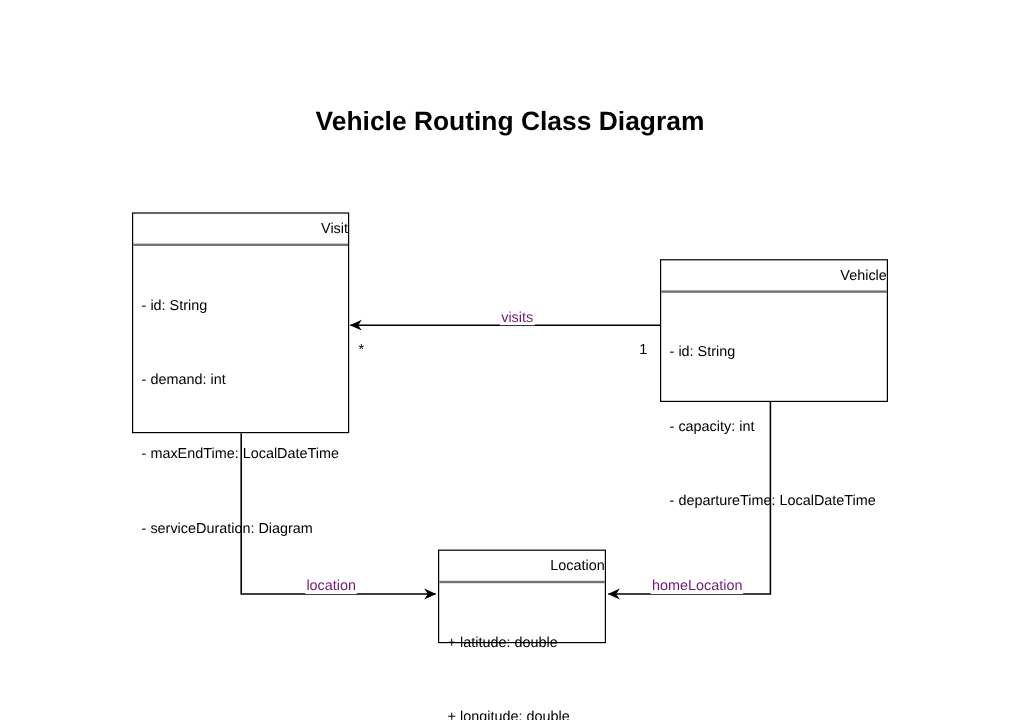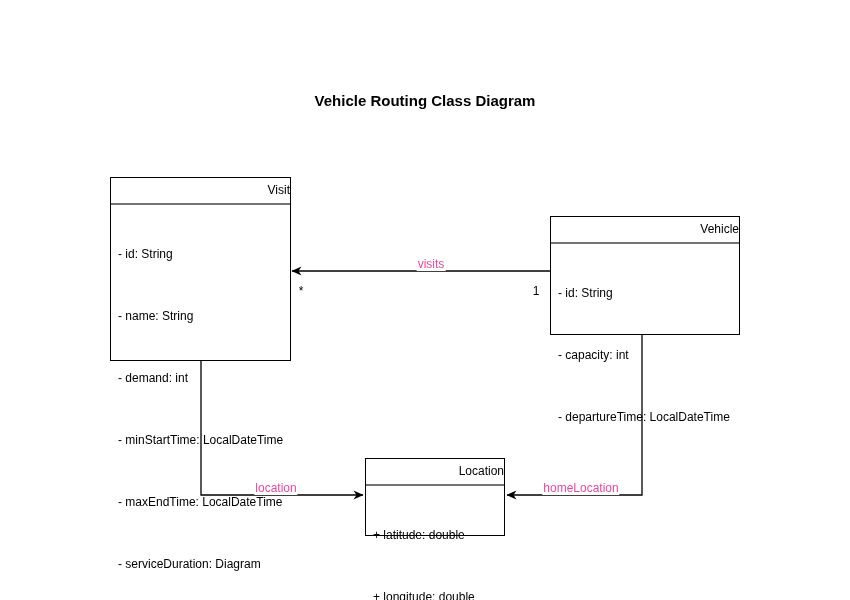--- a/index.html
+++ b/index.html
@@ -15,21 +15,21 @@
     font-family: "Liberation Sans", sans-serif;
     color: #000000;
     overflow: hidden;
   }
   .diagram-title {
     position: absolute;
     top: 87px;
     left: 0;
     width: 850px;
     text-align: center;
-    font-size: 15px;
+    font-size: 22px;
     font-weight: bold;
     line-height: 28px;
     color: #000000;
   }
   .connector-layer {
     position: absolute;
     top: 0;
     left: 0;
     width: 850px;
     height: 600px;
@@ -58,21 +58,21 @@
     margin-top: 36px;
   }
   .edge-label {
     position: absolute;
     font-size: 12px;
     line-height: 14px;
     background: #ffffff;
     padding: 0 1px;
     white-space: nowrap;
     transform: translateX(-50%);
-    color: #ec4899;
+    color: #701a75;
   }
   .multiplicity {
     position: absolute;
     font-size: 12px;
     line-height: 14px;
     white-space: nowrap;
     transform: translateX(-50%);
     color: #000000;
   }
   #class-visit    { left: 110px; top: 177px; width: 181px; height: 184px; }
@@ -99,23 +99,21 @@
       </marker>
     </defs>
     <path d="M550,271 H292" fill="none" stroke="#000000" stroke-width="1.3" marker-end="url(#arrowhead)"></path>
     <path d="M201,361 V495 H363" fill="none" stroke="#000000" stroke-width="1.3" marker-end="url(#arrowhead)"></path>
     <path d="M642,322 V495 H507" fill="none" stroke="#000000" stroke-width="1.3" marker-end="url(#arrowhead)"></path>
   </svg>
 
   <div class="uml-class" id="class-visit">
     <div class="uml-class-title">Visit</div>
     <div class="uml-attr">- id: String</div>
-    <div class="uml-attr">- name: String</div>
     <div class="uml-attr">- demand: int</div>
-    <div class="uml-attr">- minStartTime: LocalDateTime</div>
     <div class="uml-attr">- maxEndTime: LocalDateTime</div>
     <div class="uml-attr">- serviceDuration: Diagram</div>
   </div>
 
   <div class="uml-class" id="class-vehicle">
     <div class="uml-class-title">Vehicle</div>
     <div class="uml-attr">- id: String</div>
     <div class="uml-attr">- capacity: int</div>
     <div class="uml-attr">- departureTime: LocalDateTime</div>
   </div>

